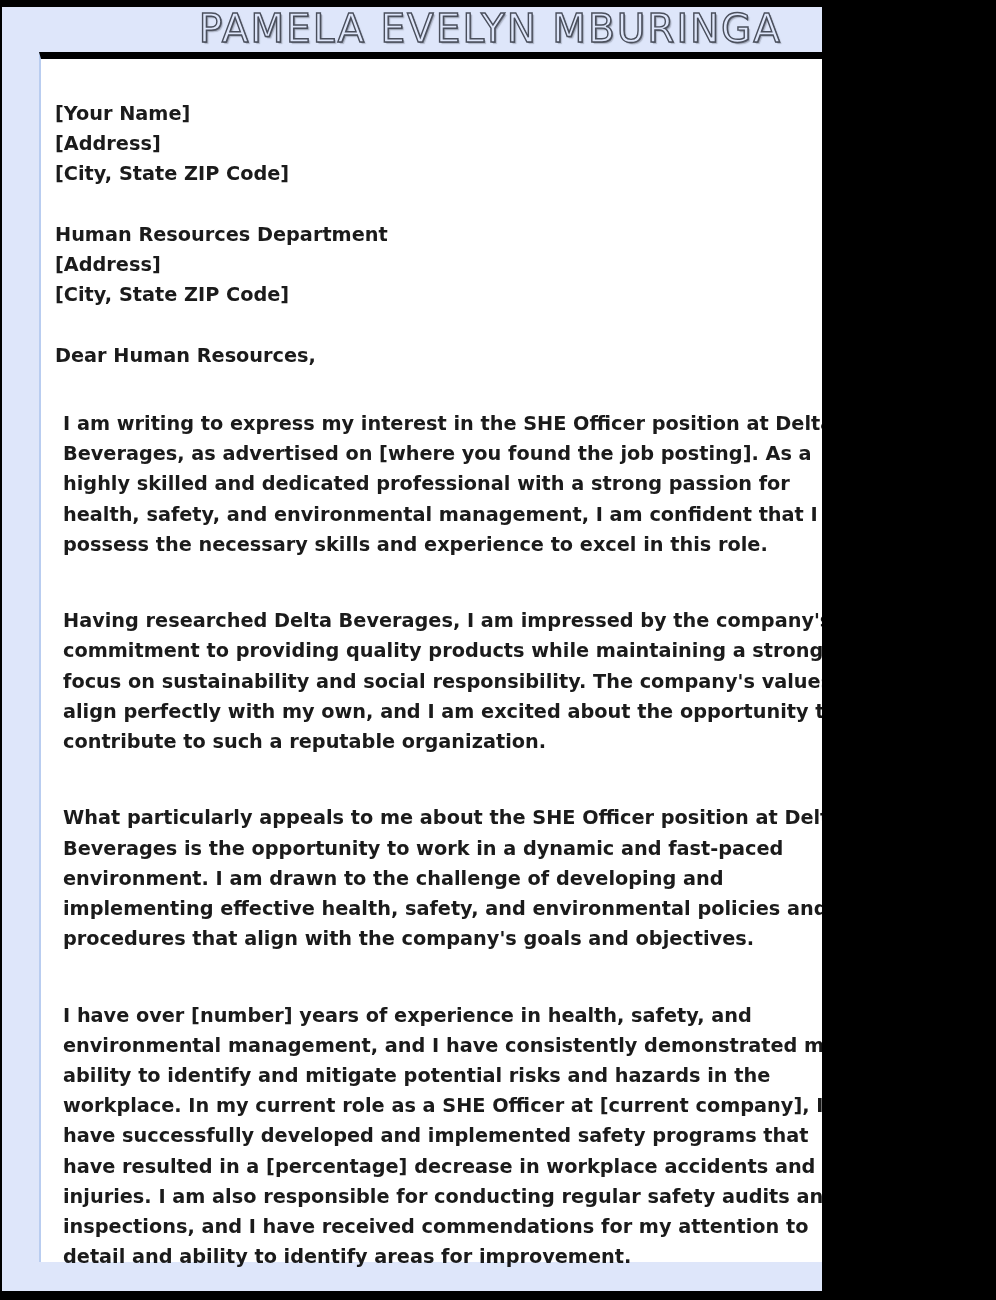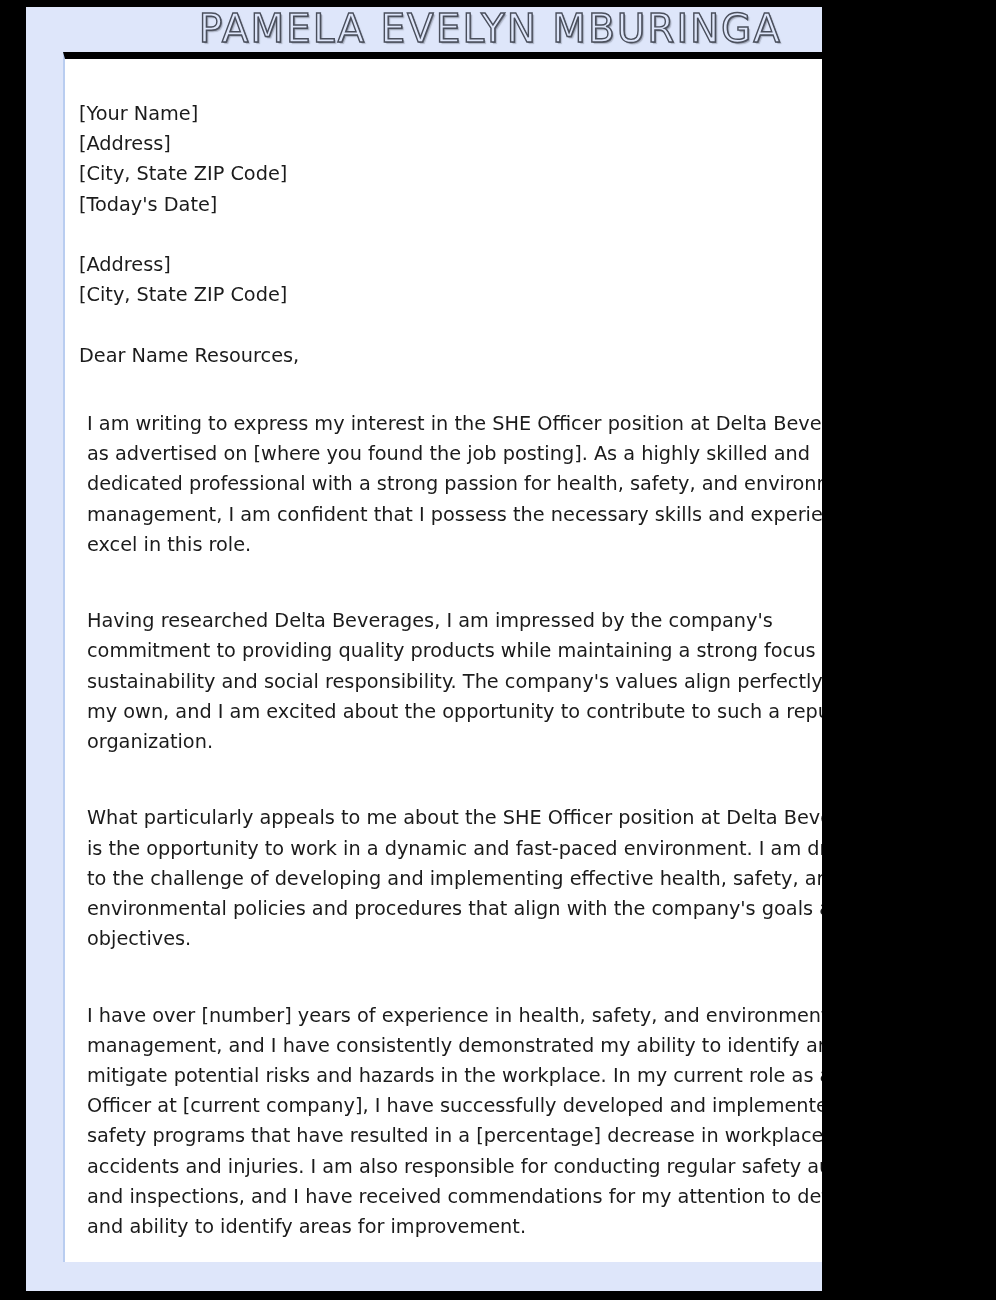--- a/index.html
+++ b/index.html
@@ -17,21 +17,21 @@
     position: relative;
   }
 
   
   .page-frame {
     position: absolute;
     left: 0; top: 0;
     width: 831px;
     height: 1300px;
     background: #000000;
-    padding: 7px 9px 9px 26px;
+    padding: 7px 9px 9px 2px;
   }
 
   .canvas {
     position: relative;
     width: 100%;
     height: 100%;
     background: #dee6fa;
     overflow: hidden;
   }
 
@@ -87,20 +87,21 @@
     line-height: 30.2px;
     color: #1b1b1b;
     font-weight: 400;
   }
 
   .addr-block,
   .recipient-block,
   .salutation,
   .para {
     width: 800px;
+    font-weight: bold;
   }
 
   .addr-line,
   .recip-line {
     white-space: nowrap;
   }
 
   .block-gap { height: 30.2px; }
 
   .para {
@@ -133,33 +134,33 @@
     </div>
 
     <div class="letter-sheet"></div>
 
     <div class="letter-body">
 
       <div class="addr-block">
         <div class="addr-line">[Your Name]</div>
         <div class="addr-line">[Address]</div>
         <div class="addr-line">[City, State ZIP Code]</div>
-        <div class="addr-line">[Today's Date]</div>
       </div>
 
       <div class="block-gap"></div>
 
       <div class="recipient-block">
+        <div class="recip-line">Human Resources Department</div>
         <div class="recip-line">[Address]</div>
         <div class="recip-line">[City, State ZIP Code]</div>
       </div>
 
       <div class="block-gap"></div>
 
-      <div class="salutation">Dear Name Resources,</div>
+      <div class="salutation">Dear Human Resources,</div>
 
       <div class="block-gap"></div>
 
       <p class="para">I am writing to express my interest in the SHE Officer position at Delta Beverages, as advertised on [where you found the job posting]. As a highly skilled and dedicated professional with a strong passion for health, safety, and environmental management, I am confident that I possess the necessary skills and experience to excel in this role.</p>
       <div class="block-gap"></div>
 
       <p class="para">Having researched Delta Beverages, I am impressed by the company's commitment to providing quality products while maintaining a strong focus on sustainability and social responsibility. The company's values align perfectly with my own, and I am excited about the opportunity to contribute to such a reputable organization.</p>
       <div class="block-gap"></div>
 
       <p class="para">What particularly appeals to me about the SHE Officer position at Delta Beverages is the opportunity to work in a dynamic and fast-paced environment. I am drawn to the challenge of developing and implementing effective health, safety, and environmental policies and procedures that align with the company's goals and objectives.</p>

